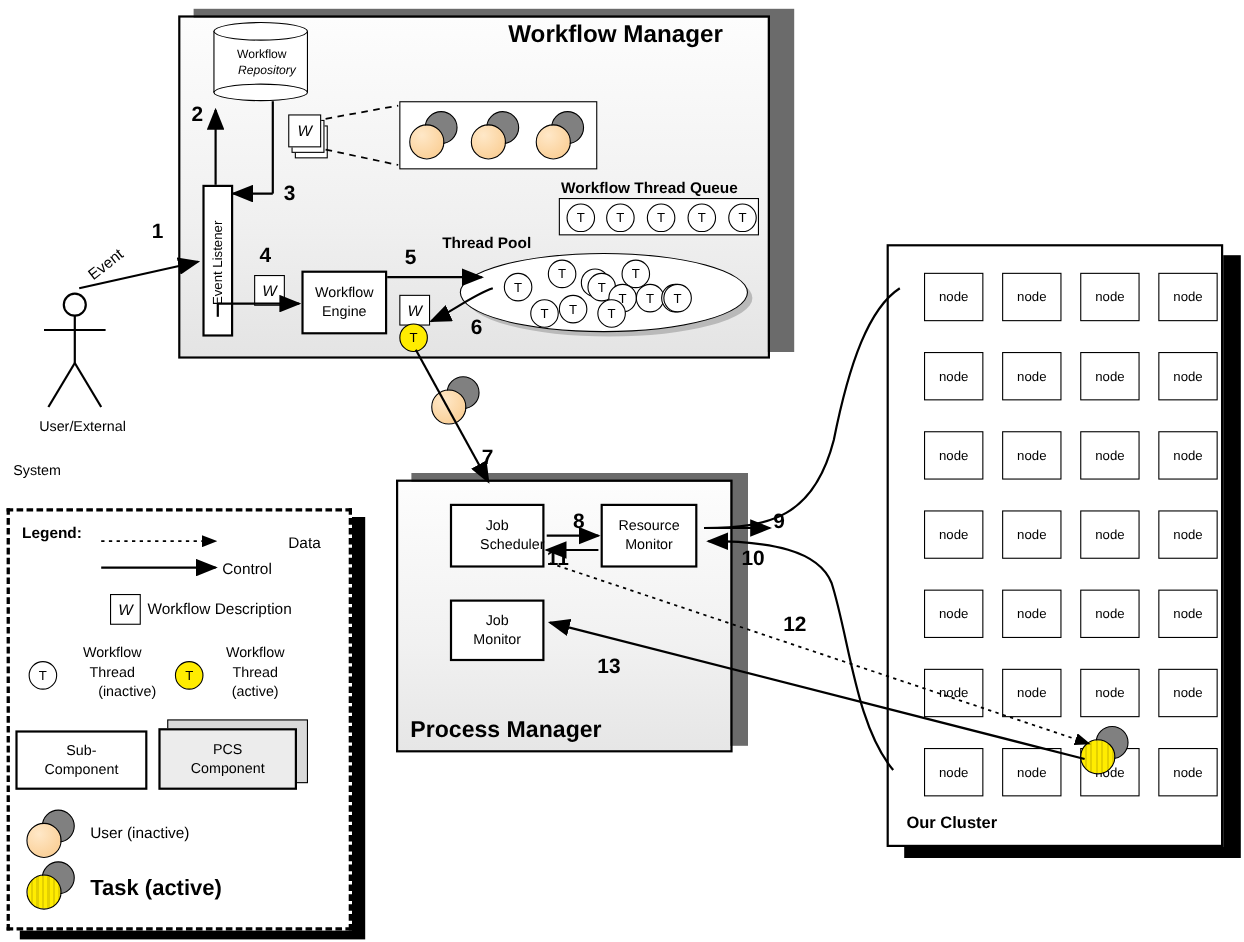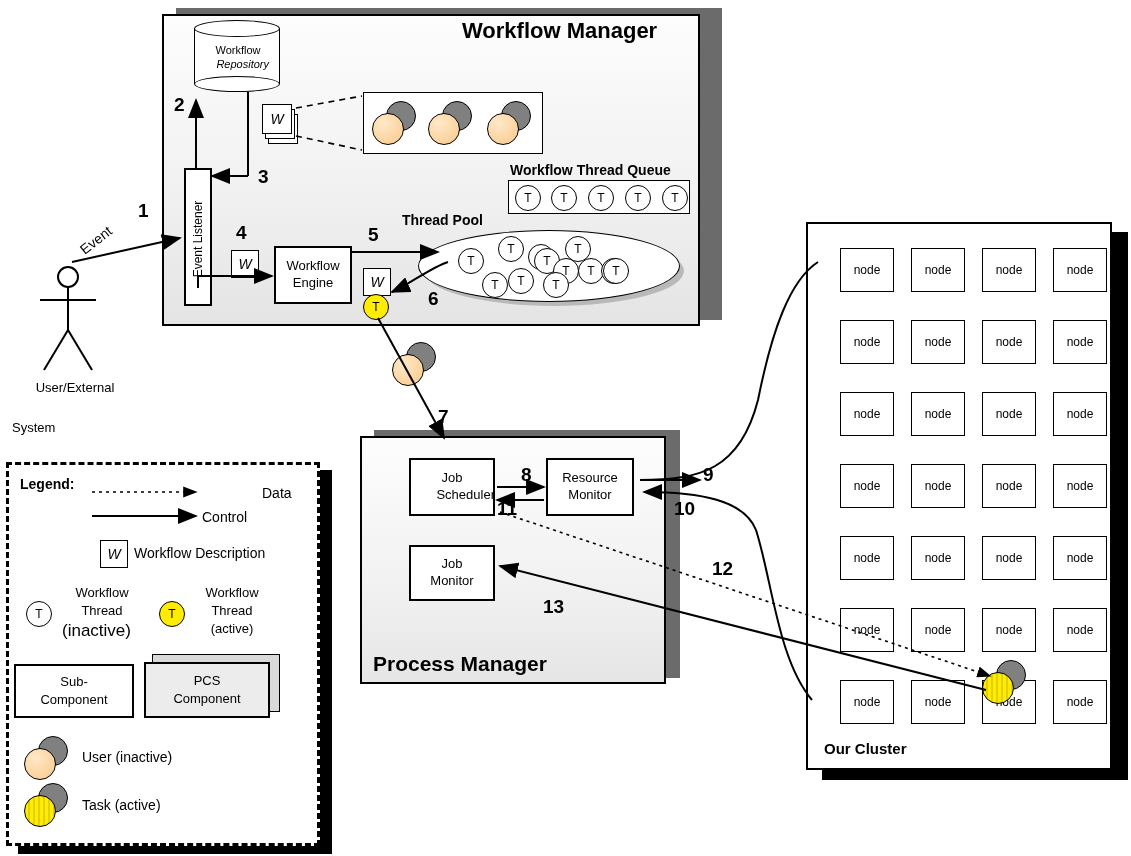--- a/index.html
+++ b/index.html
@@ -186,21 +186,21 @@
 <div class="lbl" style="left:20px;top:476px;font-size:14px;font-weight:bold;">Legend:</div>
 <div class="lbl" style="left:222px;top:485px;font-size:14px;margin-left:40px;">Data</div>
 <div class="lbl" style="left:202px;top:509px;font-size:14px;">Control</div>
 
 <div class="wicon" style="left:100px;top:540px;">W</div>
 <div class="lbl" style="left:134px;top:545px;font-size:14px;">Workflow Description</div>
 
 <div class="tcirc" style="left:26px;top:601px;">T</div>
 <div class="lbl" style="left:62px;top:585px;width:80px;text-align:center;font-size:13px;">Workflow</div>
 <div class="lbl" style="left:62px;top:603px;width:80px;text-align:center;font-size:13px;">Thread</div>
-<div class="lbl" style="left:62px;top:621px;width:80px;text-align:left;font-size:17px;">(inactive)</div>
+<div class="lbl" style="left:62px;top:621px;width:80px;text-align:right;font-size:13px;">(inactive)</div>
 
 <div class="tcirc active" style="left:159px;top:601px;">T</div>
 <div class="lbl" style="left:192px;top:585px;width:80px;text-align:center;font-size:13px;">Workflow</div>
 <div class="lbl" style="left:192px;top:603px;width:80px;text-align:center;font-size:13px;">Thread</div>
 <div class="lbl" style="left:192px;top:621px;width:80px;text-align:center;font-size:13px;">(active)</div>
 
 <div class="box" style="left:14px;top:664px;width:120px;height:54px;"></div>
 <div class="lbl" style="left:14px;top:674px;width:120px;text-align:center;font-size:13px;">Sub-</div>
 <div class="lbl" style="left:14px;top:692px;width:120px;text-align:center;font-size:13px;">Component</div>
 
@@ -211,21 +211,21 @@
 
 <div class="task" style="left:24px;top:736px;">
     <div class="back"></div>
     <div class="front"></div>
   </div>
 <div class="lbl" style="left:82px;top:749px;font-size:14px;">User (inactive)</div>
 <div class="task active" style="left:24px;top:783px;">
     <div class="back"></div>
     <div class="front"></div>
   </div>
-<div class="lbl" style="left:82px;top:797px;font-size:14px;">Task (active)</div>
+<div class="lbl" style="left:82px;top:797px;font-size:20px;font-weight:bold;">Task (active)</div>
 
 <div class="num" style="left:138px;top:200px;">1</div>
 <div class="num" style="left:174px;top:94px;">2</div>
 <div class="num" style="left:258px;top:166px;">3</div>
 <div class="num" style="left:236px;top:222px;">4</div>
 <div class="num" style="left:368px;top:224px;">5</div>
 <div class="num" style="left:428px;top:288px;">6</div>
 <div class="num" style="left:438px;top:406px;">7</div>
 <div class="num" style="left:521px;top:464px;">8</div>
 <div class="num" style="left:703px;top:464px;">9</div>

